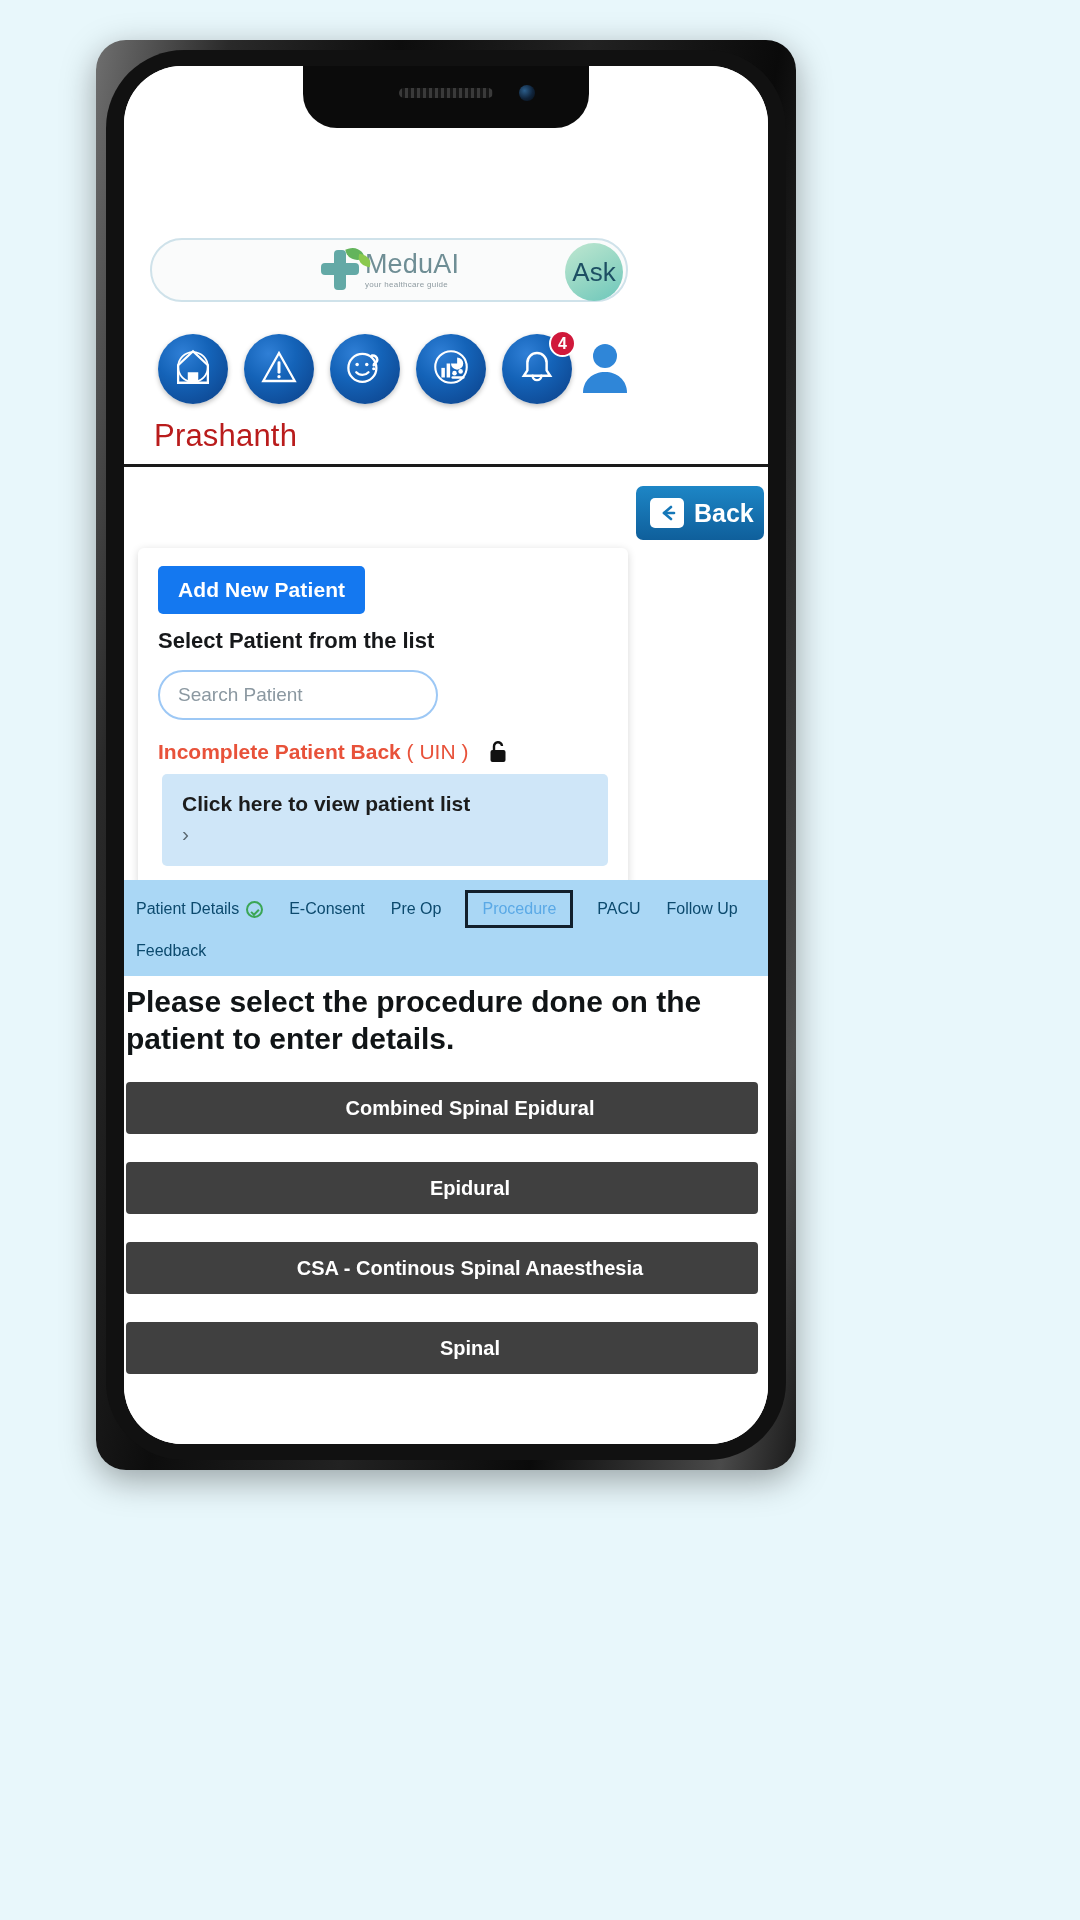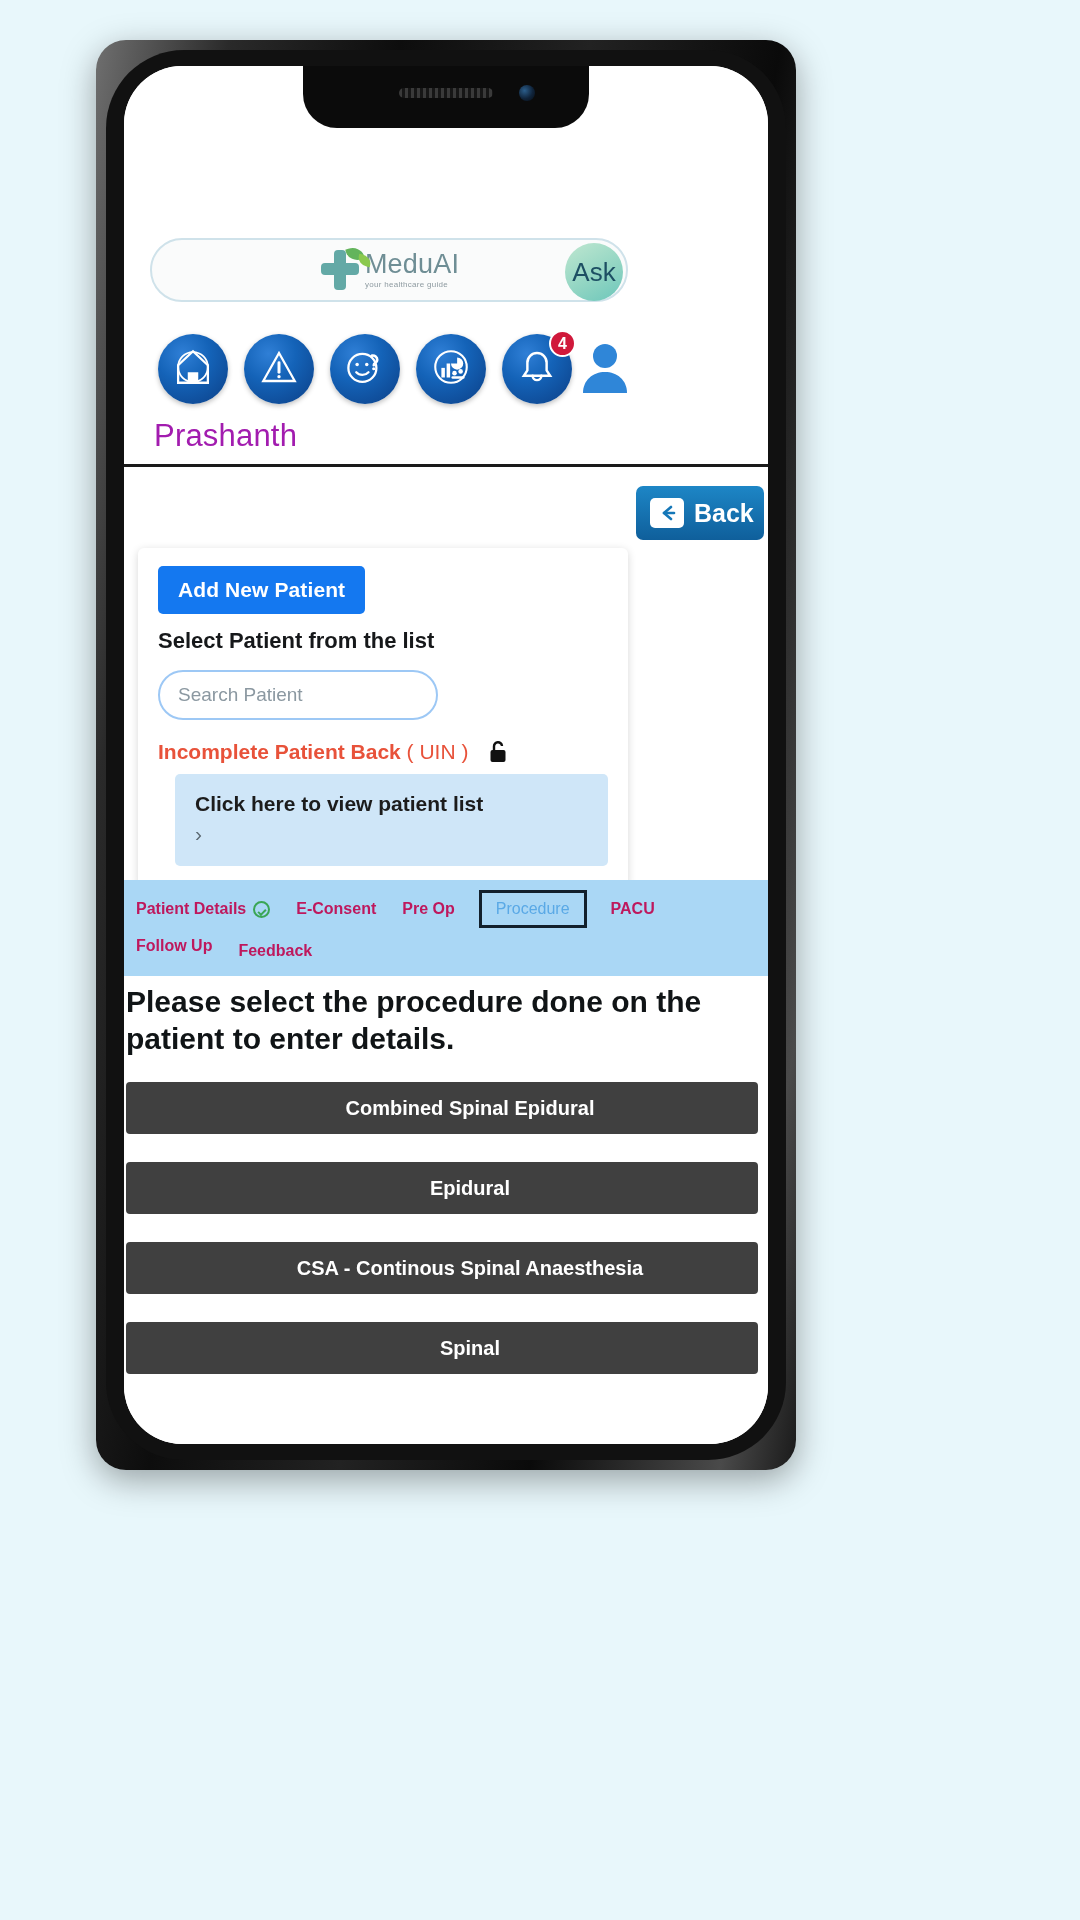--- a/index.html
+++ b/index.html
@@ -103,21 +103,21 @@
     border-radius: 14px; background: #d0193b; color: #fff;
     font-size: 16px; font-weight: 700; display:flex; align-items:center; justify-content:center;
     border: 2px solid #fff; padding: 0 5px;
   }
   .profile-icon { margin-left: -6px; }
   .profile-icon svg { width: 46px; height: 52px; }
 
   
   .username {
     position: absolute; left: 30px; top: 352px;
-    font-size: 31px; color: #a21caf; letter-spacing: .2px;
+    font-size: 31px; color: #b91c1c; letter-spacing: .2px;
   }
   .hrule { position: absolute; left: 0; right: 0; top: 398px; height: 3px; background: #1a1a1a; }
 
   
   .back-btn {
     position: absolute; right: 4px; top: 420px;
     width: 128px; height: 54px; border-radius: 7px;
     background: linear-gradient(180deg,#1d86c6,#0f5f9b);
     display: flex; align-items: center; gap: 10px; padding-left: 14px;
     border: none; color: #fff;
@@ -146,33 +146,33 @@
     margin-top: 16px; width: 280px; height: 50px; border-radius: 26px;
     border: 2px solid #9dc8f5; background: #fff; padding: 0 18px;
     font-size: 19px; color: #7d8a93; font-family: "Liberation Sans", sans-serif;
   }
   .search-input::placeholder { color: #8b98a1; }
   .inc-row { margin-top: 20px; display: flex; align-items: center; gap: 20px; }
   .inc-title { font-size: 21px; font-weight: 700; color: #e8523a; }
   .inc-title .uin { font-weight: 400; }
   .lock-ico svg { width: 20px; height: 24px; display: block; }
   .list-box {
-    margin-top: 10px; margin-left: 17px; background: #cfe6f8; border-radius: 5px;
+    margin-top: 10px; margin-left: 4px; background: #cfe6f8; border-radius: 5px;
     padding: 18px 18px 20px 20px; height: 92px;
   }
   .list-box-title { font-size: 21px; font-weight: 700; color: #1c1c1c; }
   .chev { margin-top: 6px; font-size: 21px; color: #5d6a73; }
 
   
   .tabstrip {
     position: absolute; left: 0; right: 0; top: 814px;
     background: #aad7f5; padding: 10px 10px 12px 10px;
     display: flex; flex-wrap: wrap; align-items: center; gap: 0 22px;
   }
-  .tab { font-size: 16px; font-weight: 700; color: #be185d; padding: 4px 2px; white-space: nowrap; }
+  .tab { font-size: 16px; font-weight: 400; color: #0c4a6e; padding: 4px 2px; white-space: nowrap; }
   .tab.done { display: flex; align-items: center; gap: 7px; }
   .check { width: 17px; height: 17px; border-radius: 50%; border: 2px solid #3aa655; position: relative; }
   .check::after {
     content:""; position:absolute; left: 3px; top: 6px; width: 6px; height: 3px;
     border-left: 2px solid #3aa655; border-bottom: 2px solid #3aa655;
     transform: rotate(-45deg);
   }
   .tab.active {
     border: 3px solid #12202c; color: #5aa9e6; font-weight: 400;
     padding: 7px 14px; background: transparent;

